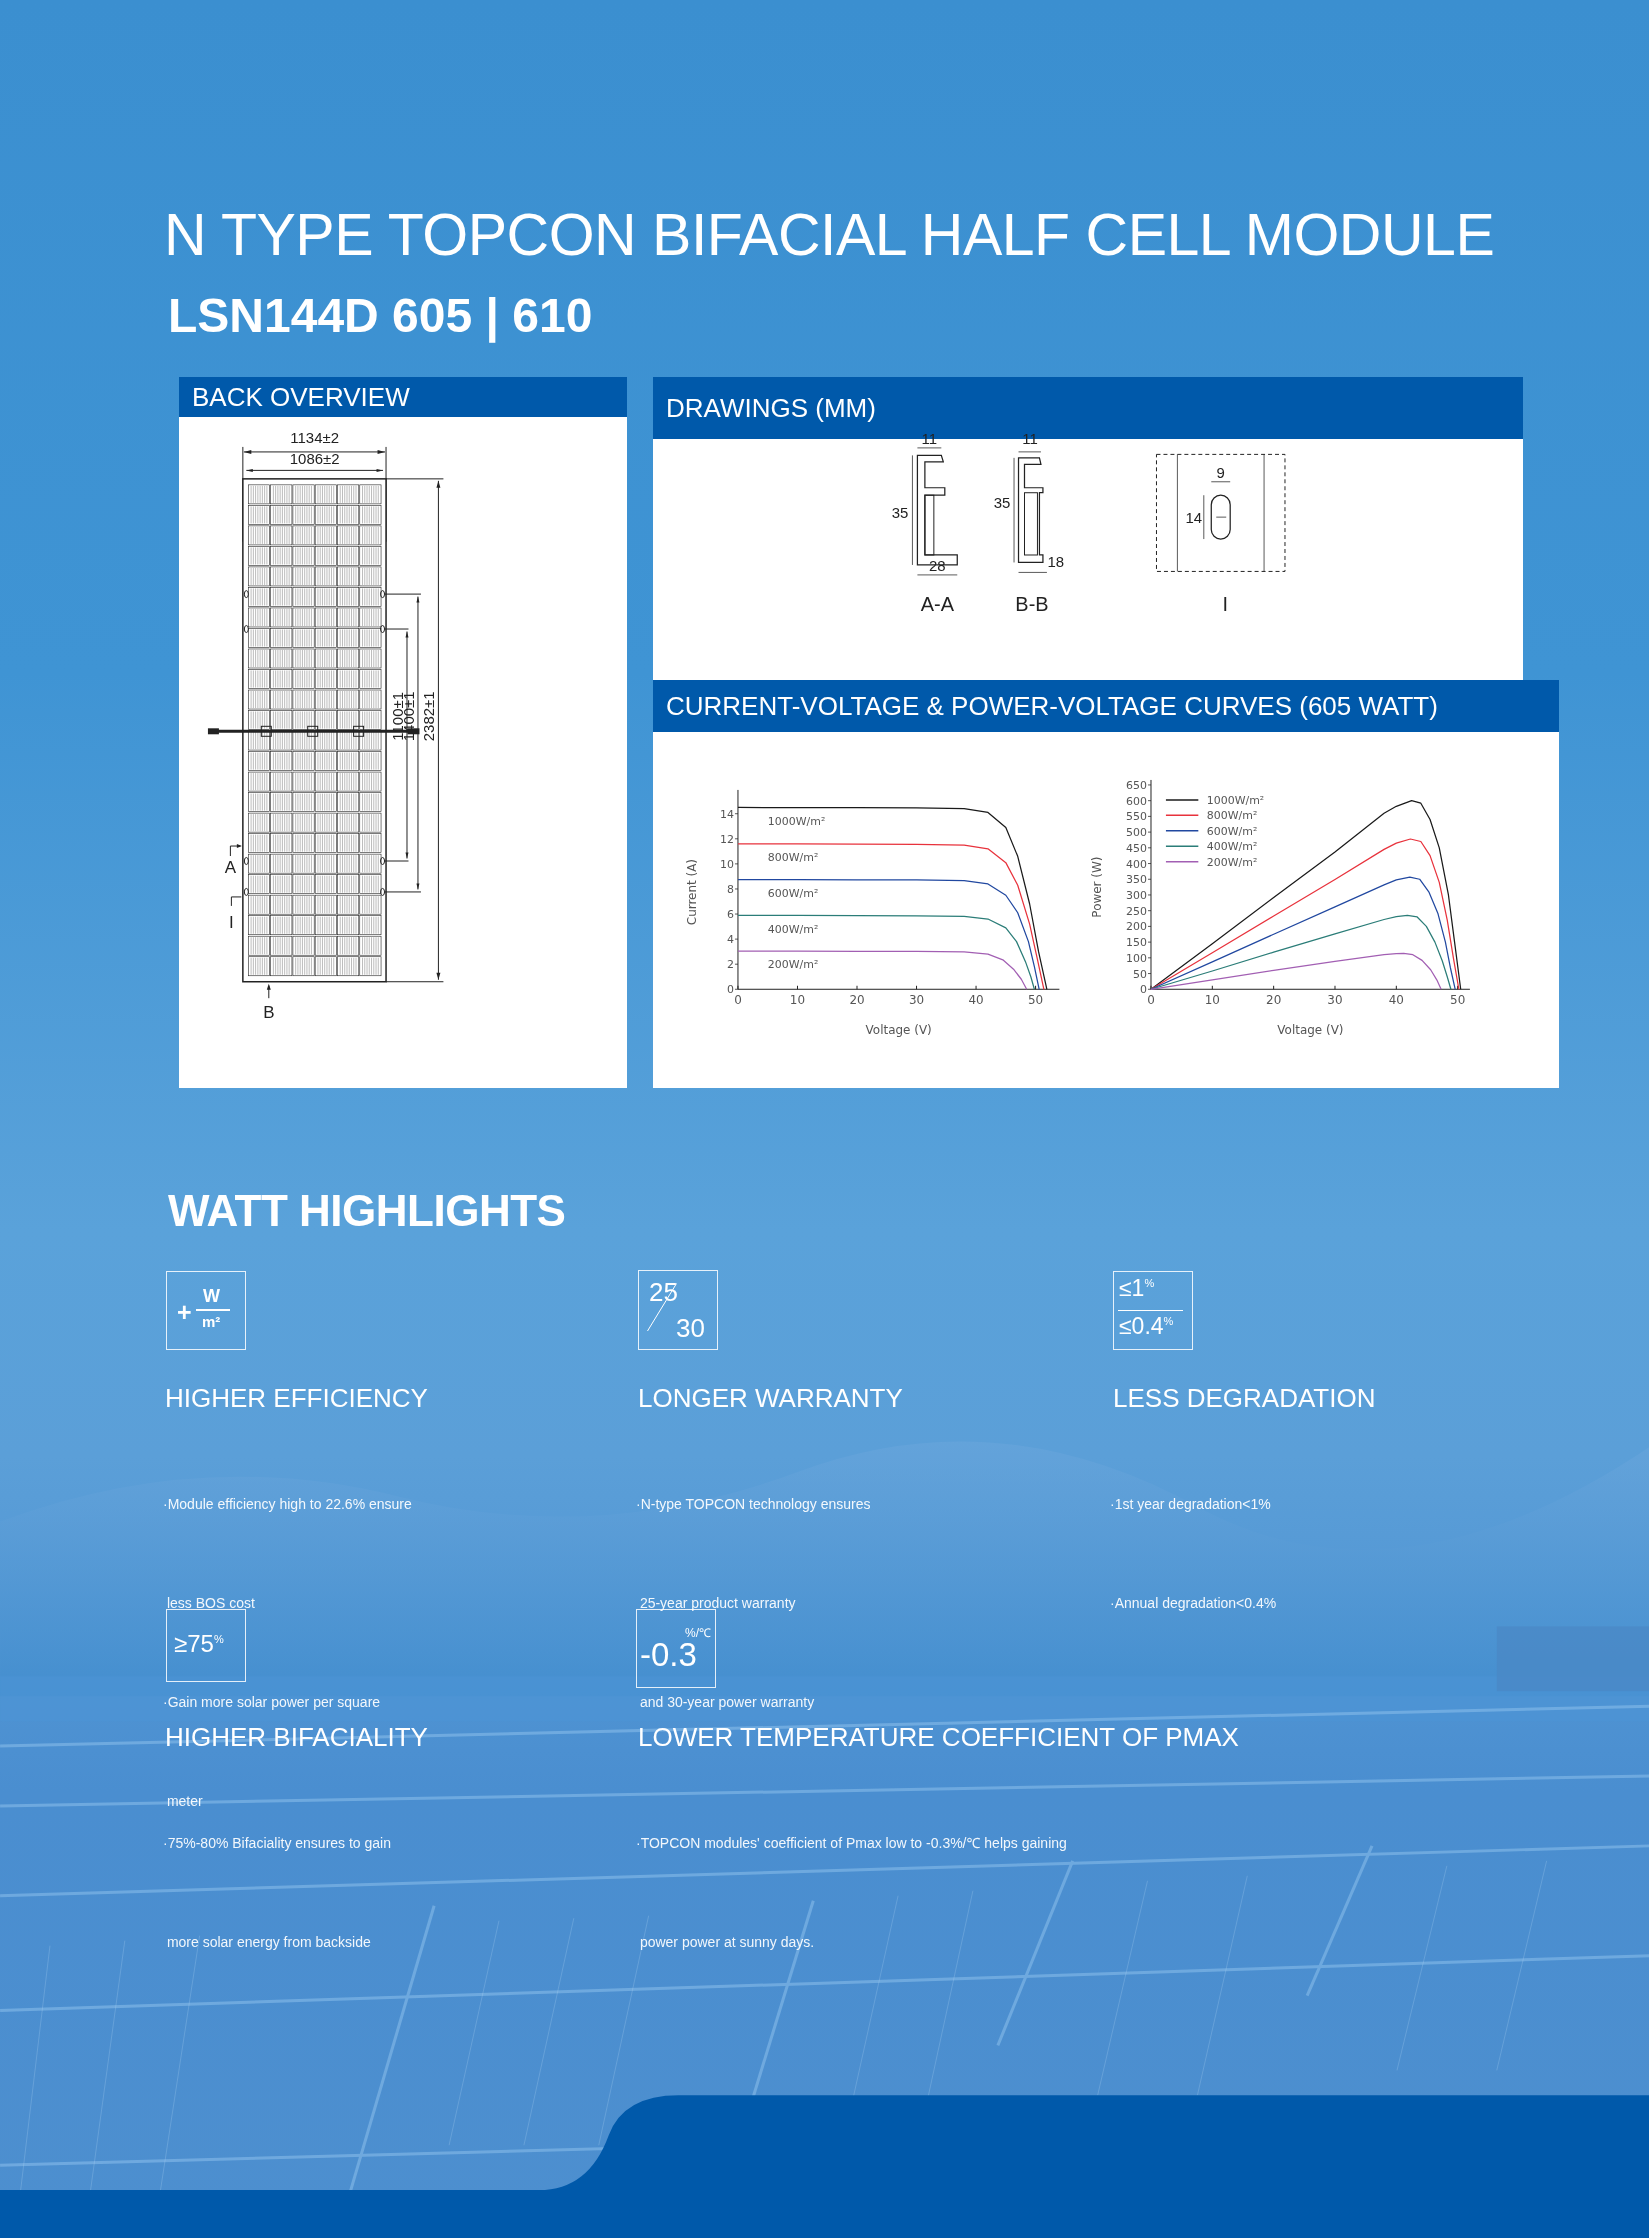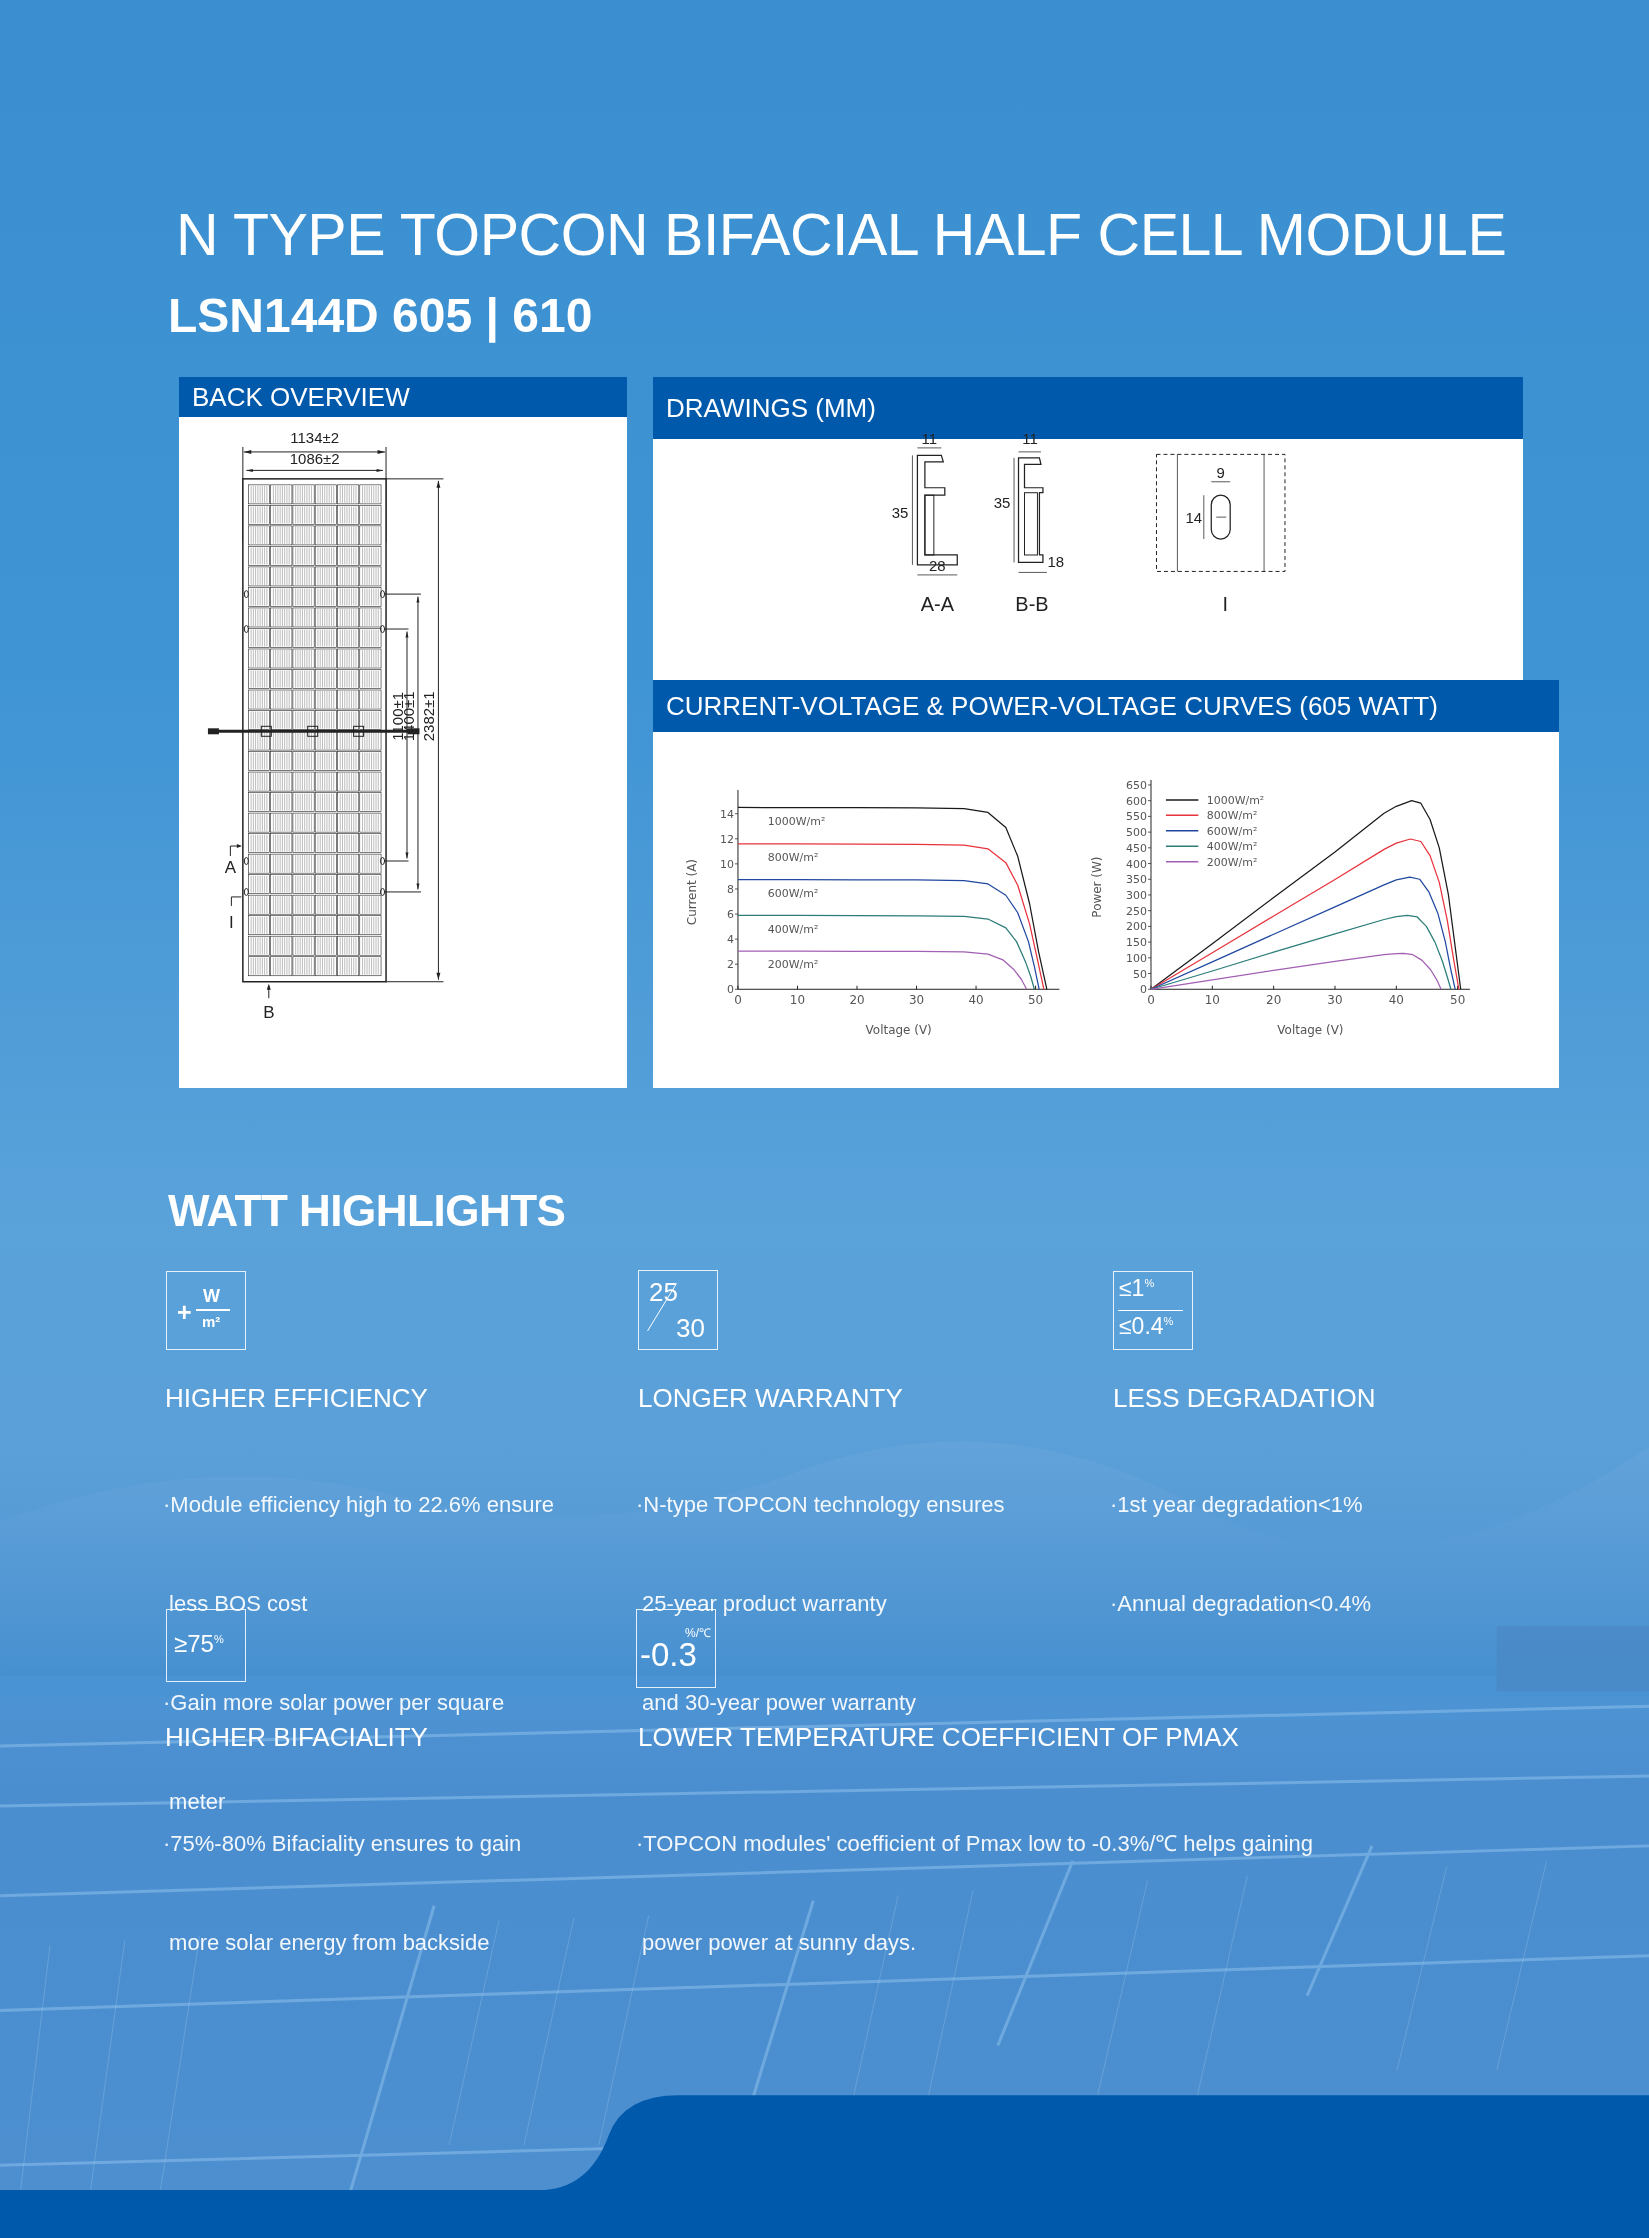--- a/index.html
+++ b/index.html
@@ -6,38 +6,38 @@
   html, body { width: 1650px; height: 2239px; overflow: hidden; }
   body {
     position: relative;
     font-family: "Liberation Sans", sans-serif;
     color: #ffffff;
     background: linear-gradient(180deg, #3b8fd0 0%, #3f94d4 30%, #5aa2da 55%, #5b9fd8 65%, #4a8ed0 80%, #4d8fcf 100%);
   }
   .bg-layer { position: absolute; inset: 0; pointer-events: none; }
   .abs { position: absolute; }
 
-  .page-title { left: 176px; top: 201px; font-size: 59px; font-weight: 400; letter-spacing: -0.5px; white-space: nowrap; }
+  .page-title { left: 164px; top: 201px; font-size: 59px; font-weight: 400; letter-spacing: -0.5px; white-space: nowrap; }
   .page-subtitle { left: 168px; top: 288px; font-size: 48px; font-weight: 700; white-space: nowrap; }
 
   .panel { position: absolute; background: #ffffff; margin-left: 14px; }
   .panel-head {
     position: absolute; left: 0; right: 0; top: 0;
     background: #0059aa; color: #fff;
     font-size: 26px; padding-left: 13px; display: flex; align-items: center;
     white-space: nowrap;
   }
   .drawing-text { font-family: "Liberation Sans", sans-serif; fill: #222; }
   .chart-text { font-family: "DejaVu Sans", sans-serif; fill: #555; }
 
   .wh-title { left: 168px; top: 1186px; font-size: 44px; font-weight: 700; letter-spacing: -0.5px; white-space: nowrap; }
 
   .hl-box { position: absolute; width: 80px; border: 1px solid rgba(255,255,255,0.85); }
   .hl-head { position: absolute; font-size: 26px; white-space: nowrap; }
-  .hl-body { position: absolute; font-size: 22px; line-height: 33px; color: rgba(255,255,255,0.93); white-space: pre; }
+  .hl-body { position: absolute; font-size: 14px; line-height: 33px; color: rgba(255,255,255,0.93); white-space: pre; }
 
   .footer-band { left: 0; top: 2190px; width: 1650px; height: 49px; background: #0059aa; }
 </style>
 </head>
 <body>
 
 <svg class="bg-layer" width="1650" height="2239" viewBox="0 0 3307 4488">
   <defs>
     <linearGradient id="mtn" x1="0" y1="0" x2="0" y2="1">
       <stop offset="0" stop-color="#6aa6dc" stop-opacity="0.55"></stop>

